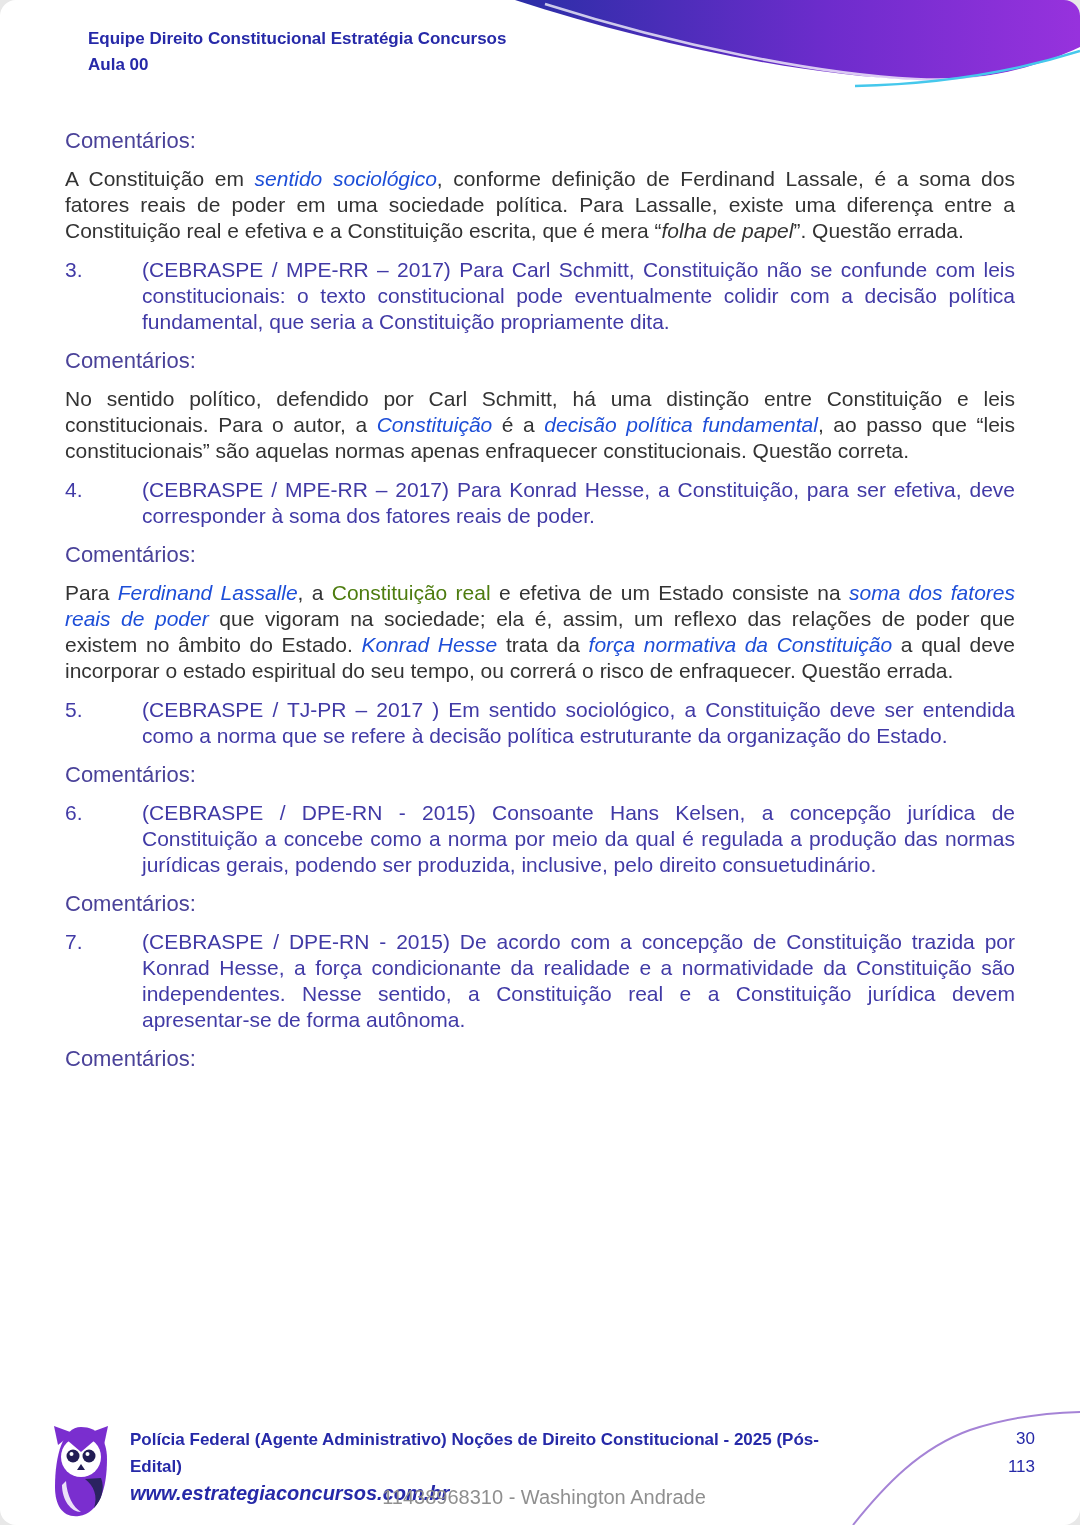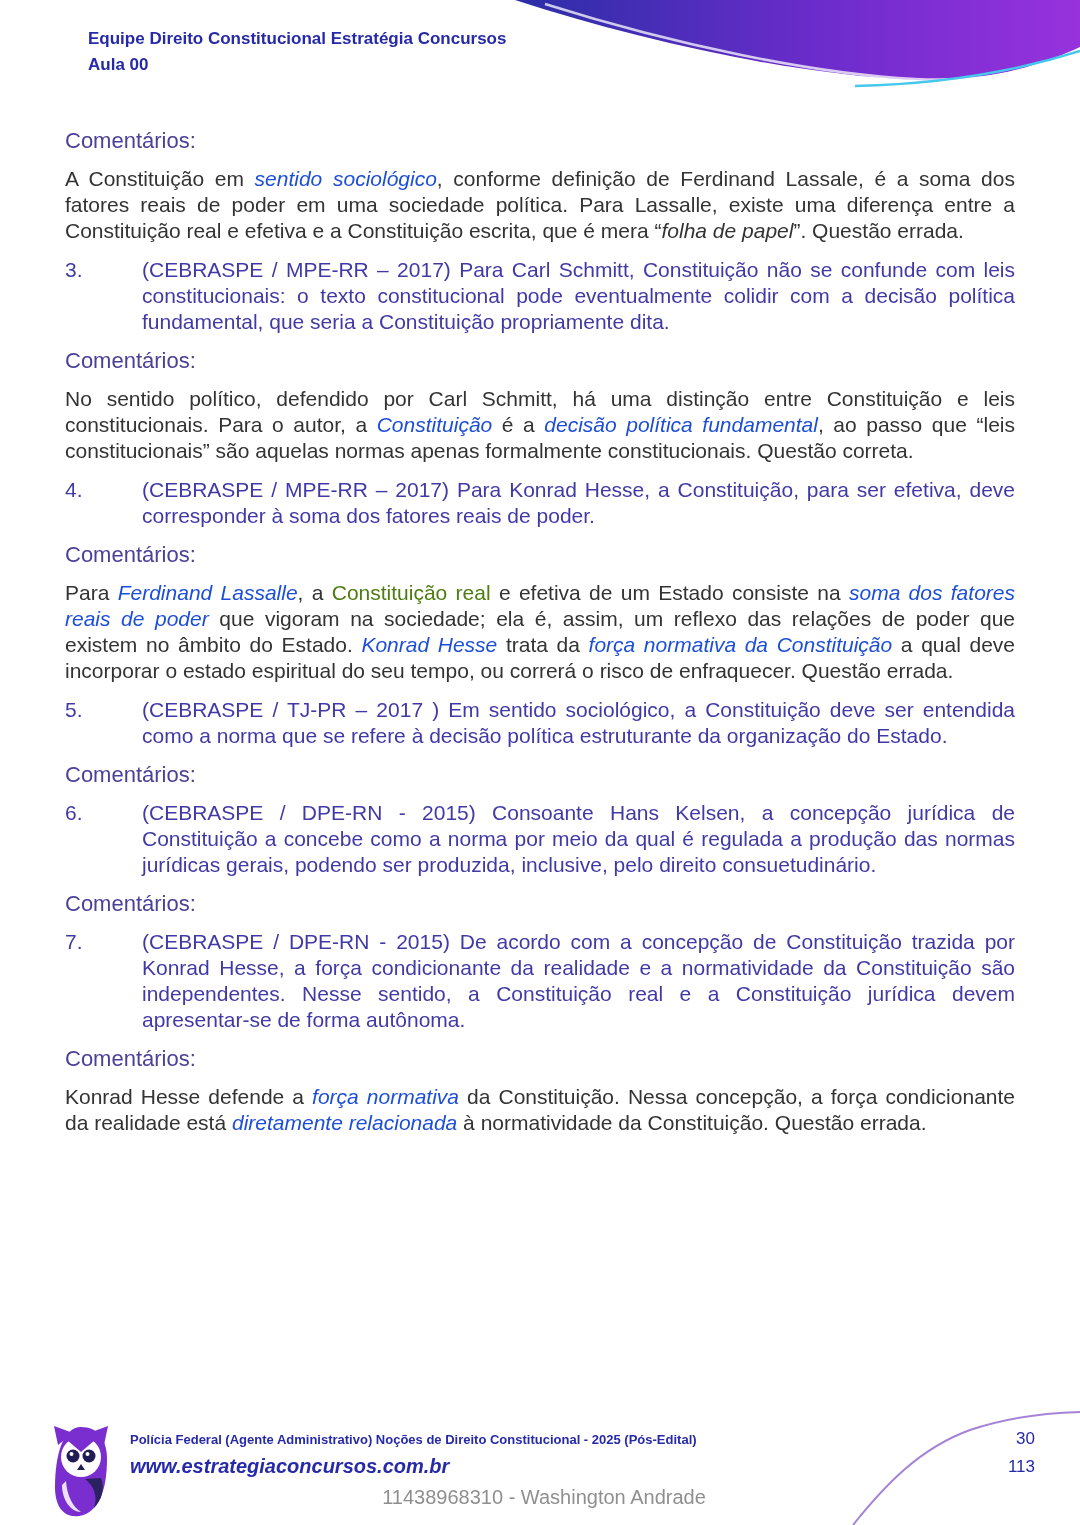--- a/index.html
+++ b/index.html
@@ -1,40 +1,41 @@
 <!DOCTYPE html>
 <html><head>
 <meta charset="utf-8">
 <style>
   * { margin:0; padding:0; box-sizing:border-box; }
   html,body { background:#e8e8e8; }
   .page {
     position:relative; width:1080px; height:1525px; margin:0 auto;
     background:#ffffff; overflow:hidden;
     font-family:"Liberation Sans", sans-serif;
+    border-radius:16px;
   }
   
   .header-text { position:absolute; top:26px; left:88px; z-index:3; }
   .header-line { font-size:17px; font-weight:bold; color:#2629a8; line-height:26px; }
   .wave { position:absolute; top:0; right:0; width:565px; height:105px; z-index:1; }
   
   .content { position:absolute; top:128px; left:65px; width:950px; z-index:2; }
   .comment-label { color:#4a4299; font-size:22px; line-height:26px; margin:0 0 12px; }
   .para { color:#333333; font-size:21px; line-height:26px; text-align:justify; margin:0 0 13px; }
   .question { display:flex; color:#413aa6; font-size:21px; line-height:26px; margin:0 0 13px; }
   .qnum { flex:0 0 33px; }
   .qtext { flex:1; text-align:justify;margin-left:44px; }
   .run-ri { color:#1d4ed8; font-style:italic; }
   .run-r  { color:#4d7c0f; }
   .run-i  { font-style:italic; }
   
   .footer { position:absolute; left:0; bottom:0; width:1080px; height:125px; }
   .footer-logo { position:absolute; left:52px; bottom:6px; width:58px; height:96px; }
   .footer-lines { position:absolute; left:130px; top:26px; width:740px; }
-  .footer-course { font-size:13px; font-weight:bold; color:#2629a8; line-height:27px; }
+  .footer-course { font-size:17px; font-weight:bold; color:#2629a8; line-height:27px; }
   .footer-url { font-size:20px; font-weight:bold; font-style:italic; color:#2629a8; line-height:27px; }
   .footer-watermark { position:absolute; left:4px; width:1080px; top:86px; text-align:center;
       font-size:20px; color:#8f8f8f; }
   .footer-pages { position:absolute; right:45px; top:25px; width:50px; text-align:right;
       font-size:17px; color:#2629a8; line-height:28px; }
   .footer-arc { position:absolute; right:0; bottom:0; width:230px; height:125px; }
 </style>
 </head>
 <body>
 
@@ -59,21 +60,21 @@
   </div>
 
   <div class="content" id="content-root">
       <div class="comment-label">Comentários:</div>
       <p class="para"><span>A Constituição em </span><span class="run-ri">sentido sociológico</span><span>, conforme definição de Ferdinand Lassale, é a soma dos fatores reais de poder em uma sociedade política. Para Lassalle, existe uma diferença entre a Constituição real e efetiva e a Constituição escrita, que é mera “</span><span class="run-i">folha de papel</span><span>”. Questão errada.</span></p>
       <div class="question">
         <span class="qnum">3.</span>
         <span class="qtext">(CEBRASPE / MPE-RR – 2017) Para Carl Schmitt, Constituição não se confunde com leis constitucionais: o texto constitucional pode eventualmente colidir com a decisão política fundamental, que seria a Constituição propriamente dita.</span>
       </div>
       <div class="comment-label">Comentários:</div>
-      <p class="para"><span>No sentido político, defendido por Carl Schmitt, há uma distinção entre Constituição e leis constitucionais. Para o autor, a </span><span class="run-ri">Constituição</span><span> é a </span><span class="run-ri">decisão política fundamental</span><span>, ao passo que “leis constitucionais” são aquelas normas apenas formalmente constitucionais. Questão correta.</span></p>
+      <p class="para"><span>No sentido político, defendido por Carl Schmitt, há uma distinção entre Constituição e leis constitucionais. Para o autor, a </span><span class="run-ri">Constituição</span><span> é a </span><span class="run-ri">decisão política fundamental</span><span>, ao passo que “leis constitucionais” são aquelas normas apenas enfraquecer constitucionais. Questão correta.</span></p>
       <div class="question">
         <span class="qnum">4.</span>
         <span class="qtext">(CEBRASPE / MPE-RR – 2017) Para Konrad Hesse, a Constituição, para ser efetiva, deve corresponder à soma dos fatores reais de poder.</span>
       </div>
       <div class="comment-label">Comentários:</div>
       <p class="para"><span>Para </span><span class="run-ri">Ferdinand Lassalle</span><span>, a </span><span class="run-r">Constituição real</span><span> e efetiva de um Estado consiste na </span><span class="run-ri">soma dos fatores reais de poder</span><span> que vigoram na sociedade; ela é, assim, um reflexo das relações de poder que existem no âmbito do Estado.  </span><span class="run-ri">Konrad Hesse</span><span> trata da </span><span class="run-ri">força normativa da Constituição</span><span> a qual deve incorporar o estado espiritual do seu tempo, ou correrá o risco de enfraquecer. Questão errada.</span></p>
       <div class="question">
         <span class="qnum">5.</span>
         <span class="qtext">(CEBRASPE / TJ-PR – 2017 ) Em sentido sociológico, a Constituição deve ser entendida como a norma que se refere à decisão política estruturante da organização do Estado.</span>
       </div>
@@ -81,21 +82,20 @@
       <div class="question">
         <span class="qnum">6.</span>
         <span class="qtext">(CEBRASPE / DPE-RN - 2015) Consoante Hans Kelsen, a concepção jurídica de Constituição a concebe como a norma por meio da qual é regulada a produção das normas jurídicas gerais, podendo ser produzida, inclusive, pelo direito consuetudinário.</span>
       </div>
       <div class="comment-label">Comentários:</div>
       <div class="question">
         <span class="qnum">7.</span>
         <span class="qtext">(CEBRASPE / DPE-RN - 2015) De acordo com a concepção de Constituição trazida por Konrad Hesse, a força condicionante da realidade e a normatividade da Constituição são independentes. Nesse sentido, a Constituição real e a Constituição jurídica devem apresentar-se de forma autônoma.</span>
       </div>
       <div class="comment-label">Comentários:</div>
-      <p class="para"><span>Konrad Hesse defende a </span><span class="run-ri">força normativa</span><span> da Constituição. Nessa concepção, a força condicionante da realidade está </span><span class="run-ri">diretamente relacionada</span><span> à normatividade da Constituição. Questão errada.</span></p>
     </div>
 
   <div class="footer">
     <svg class="footer-arc" viewBox="0 0 230 125" preserveAspectRatio="none">
       <path d="M3,125 C35,85 70,48 120,30 C155,18 195,13 230,12" fill="none" stroke="#a583d6" stroke-width="2"></path>
     </svg>
 
     <svg class="footer-logo" viewBox="0 0 58 96">
       <path d="M6,22 L2,3 L21,10 Z" fill="#7a2ecf"></path>
       <path d="M52,22 L56,3 L37,10 Z" fill="#7a2ecf"></path>

